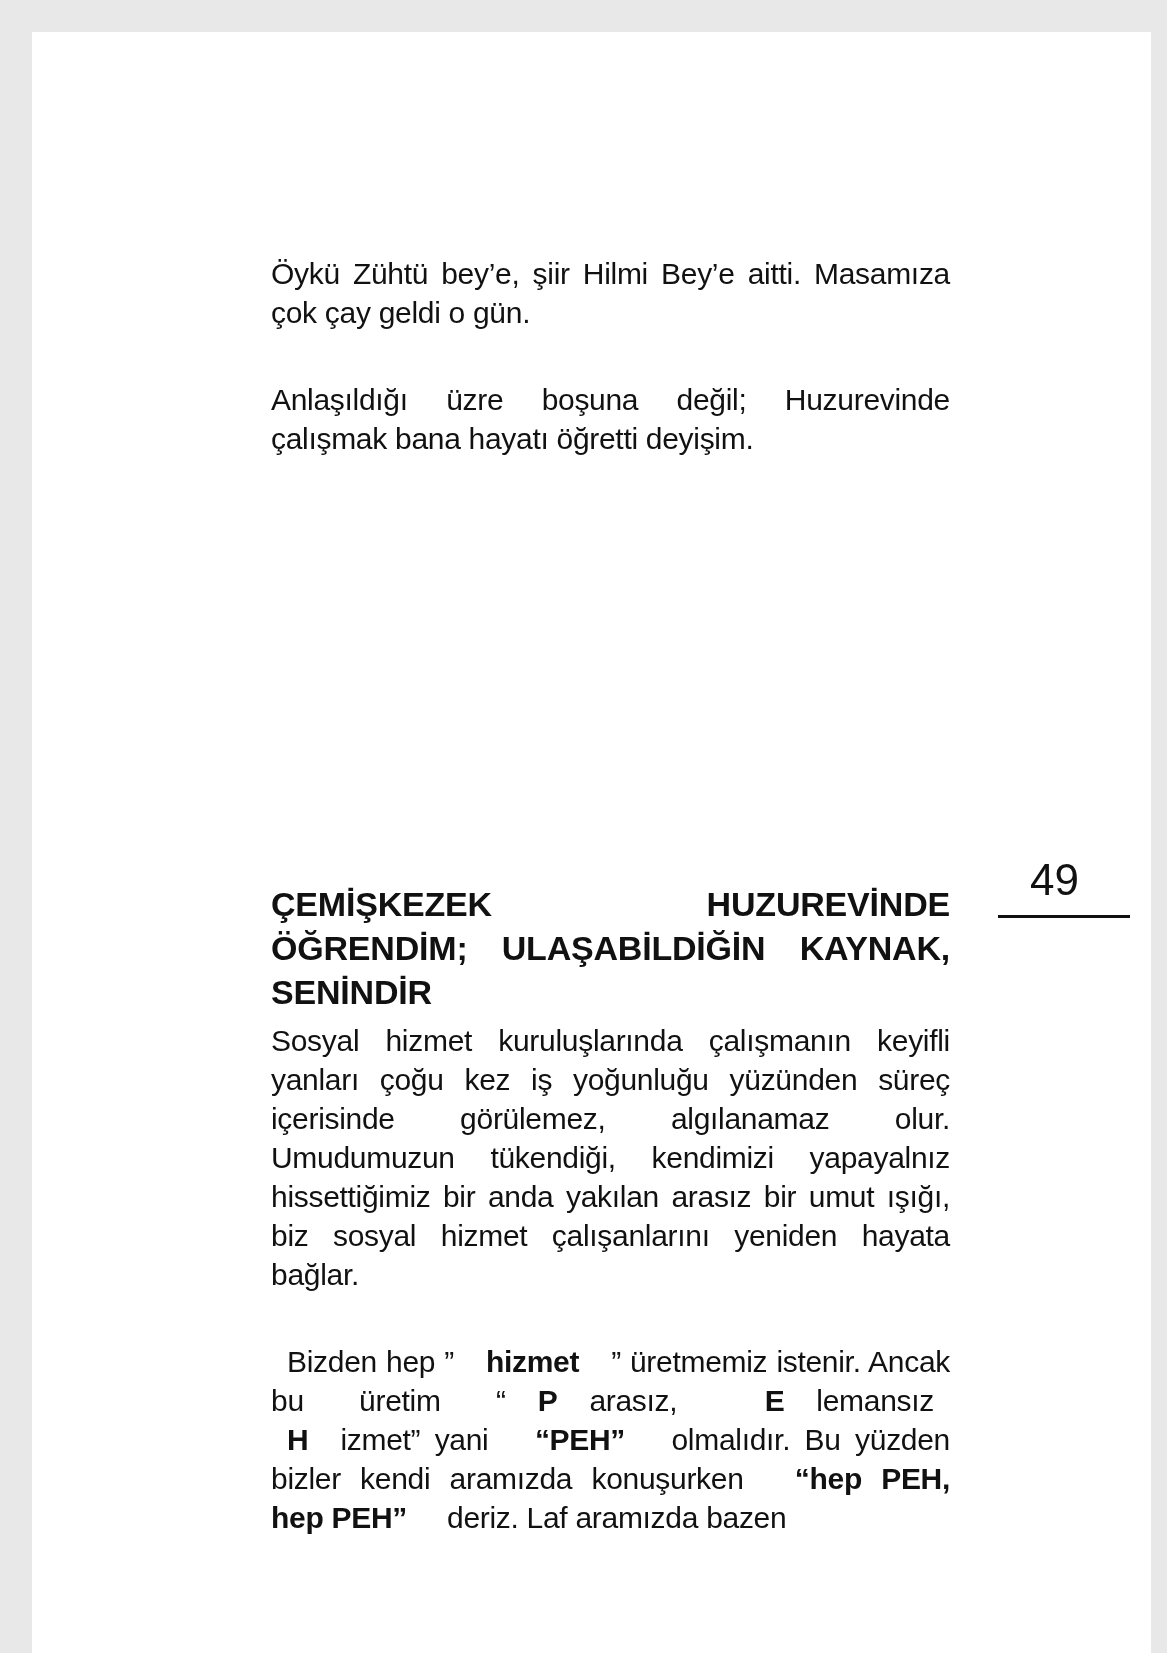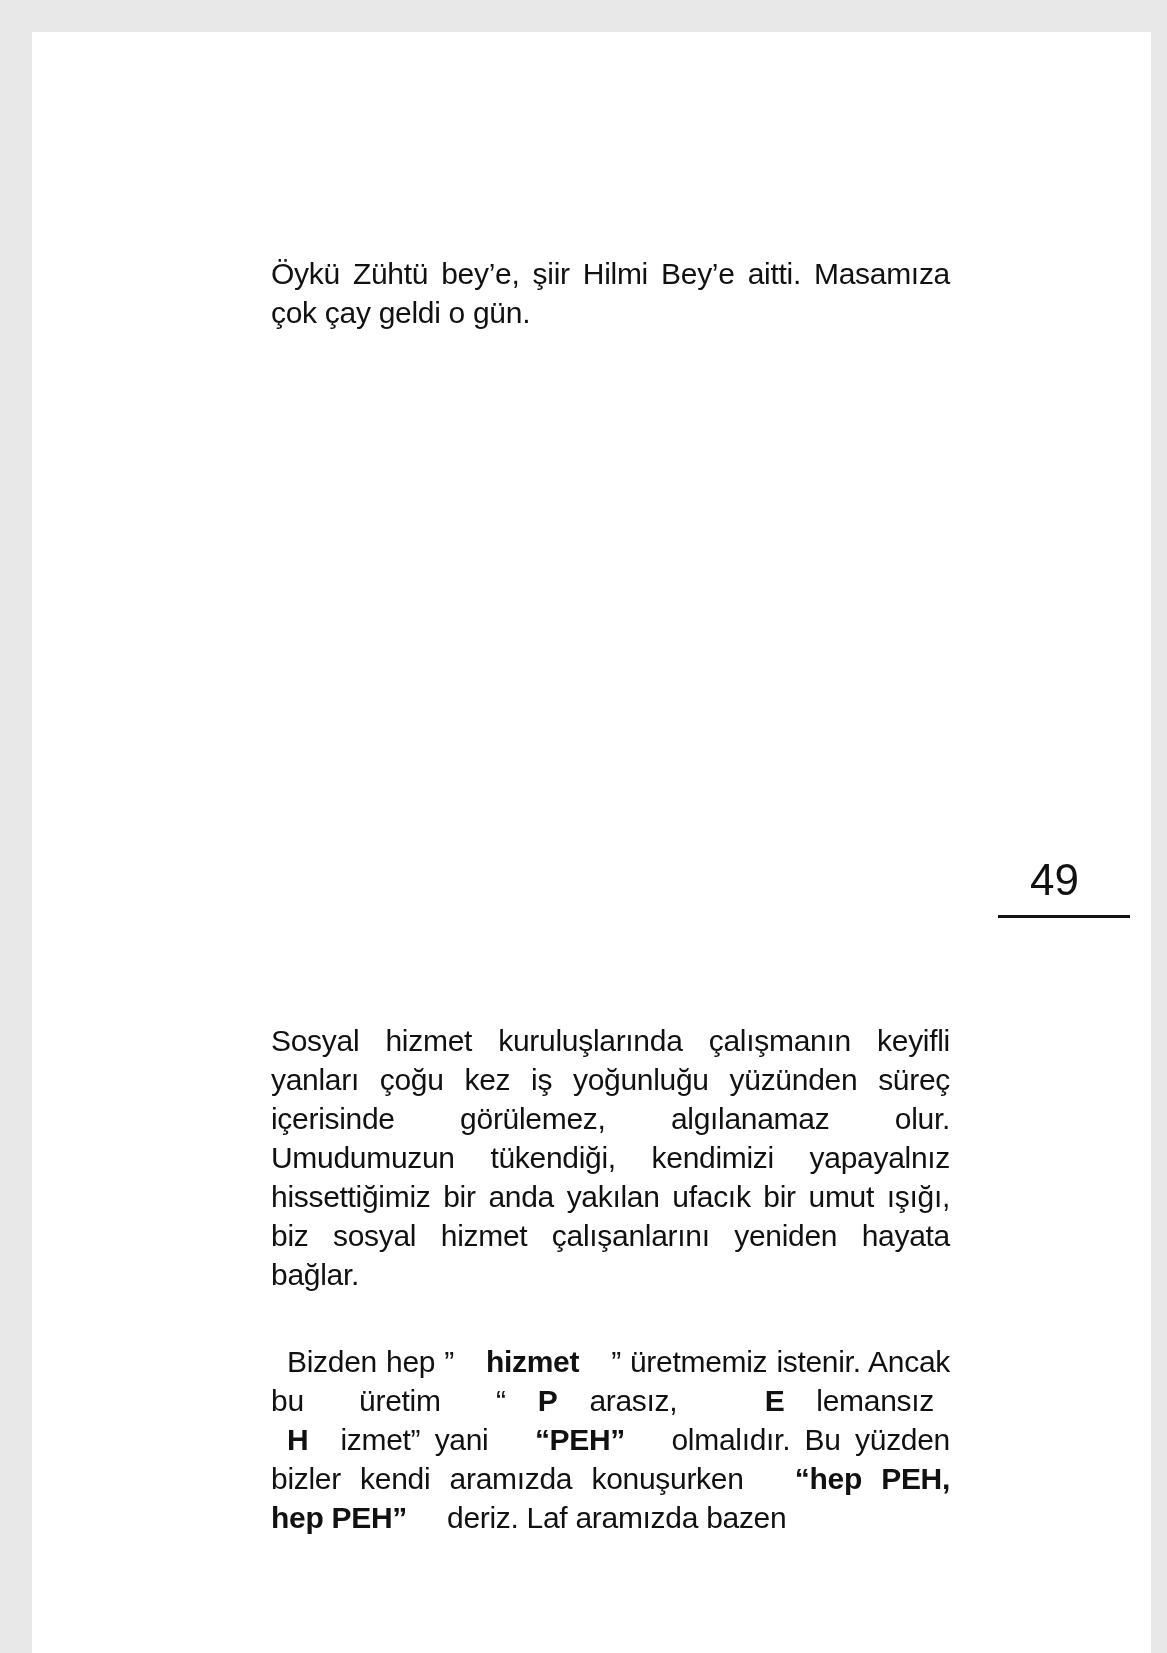--- a/index.html
+++ b/index.html
@@ -47,25 +47,29 @@
   }
   .b { font-weight: 700; margin-top: 43px; }
 </style>
 </head>
 <body>
 
 <div class="page">
 
   <div class="text-col intro-block">
     <p>Öykü Zühtü bey’e, şiir Hilmi Bey’e aitti. Masamıza çok çay geldi o gün.</p>
+    <p>Anlaşıldığı üzre boşuna değil; Huzurevinde çalışmak bana hayatı öğretti deyişim.</p>
   </div>
 
   <div class="pagenum-wrap">
     <div class="pagenum">49</div>
   </div>
 
+  <div class="text-col heading-block">
+    <h1>ÇEMİŞKEZEK HUZUREVİNDE ÖĞRENDİM; ULAŞABİLDİĞİN KAYNAK, SENİNDİR</h1>
+  </div>
 
   <div class="text-col body-block">
-    <p>Sosyal hizmet kuruluşlarında çalışmanın keyifli yanları çoğu kez iş yoğunluğu yüzünden süreç içerisinde görülemez, algılanamaz olur. Umudumuzun tükendiği, kendimizi yapayalnız hissettiğimiz bir anda yakılan ufacık bir umut ışığı, biz sosyal hizmet çalışanlarını yeniden hayata bağlar.</p>
+    <p>Sosyal hizmet kuruluşlarında çalışmanın keyifli yanları çoğu kez iş yoğunluğu yüzünden süreç içerisinde görülemez, algılanamaz olur. Umudumuzun tükendiği, kendimizi yapayalnız hissettiğimiz bir anda yakılan arasız bir umut ışığı, biz sosyal hizmet çalışanlarını yeniden hayata bağlar.</p>
     <p><span>Bizden hep ”</span><span class="b">hizmet</span><span>” üretmemiz istenir. Ancak bu üretim “</span><span class="b">P</span><span>arasız, </span><span class="b">E</span><span>lemansız </span><span class="b">H</span><span>izmet” yani </span><span class="b">“PEH”</span><span> olmalıdır. Bu yüzden bizler kendi aramızda konuşurken </span><span class="b">“hep PEH, hep PEH”</span><span> deriz. Laf aramızda bazen</span></p>
   </div>
 
 </div>
 
 </body></html>

